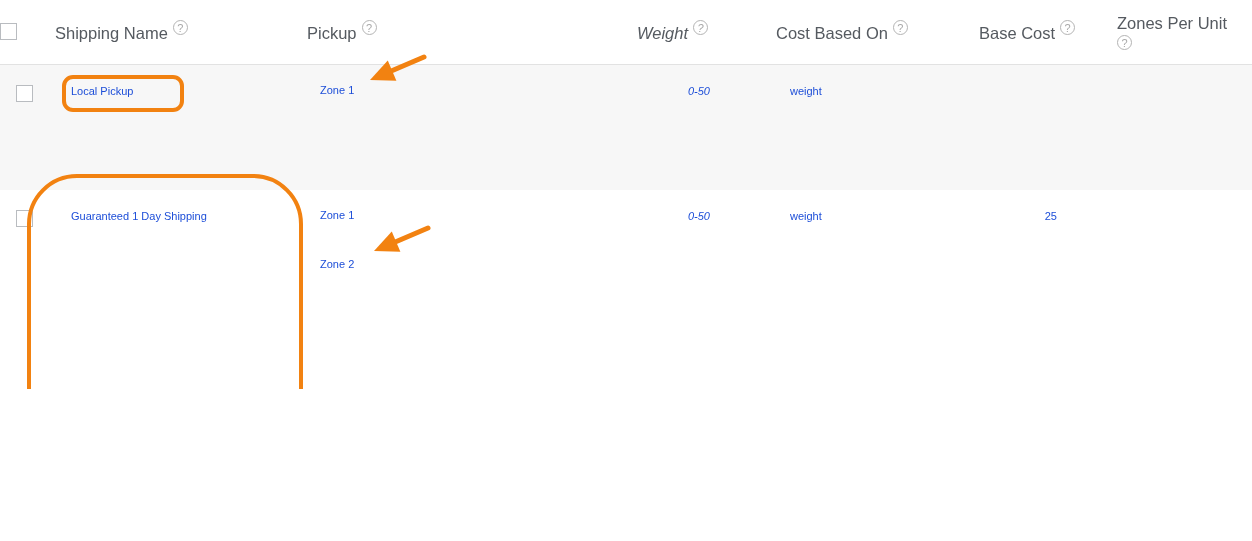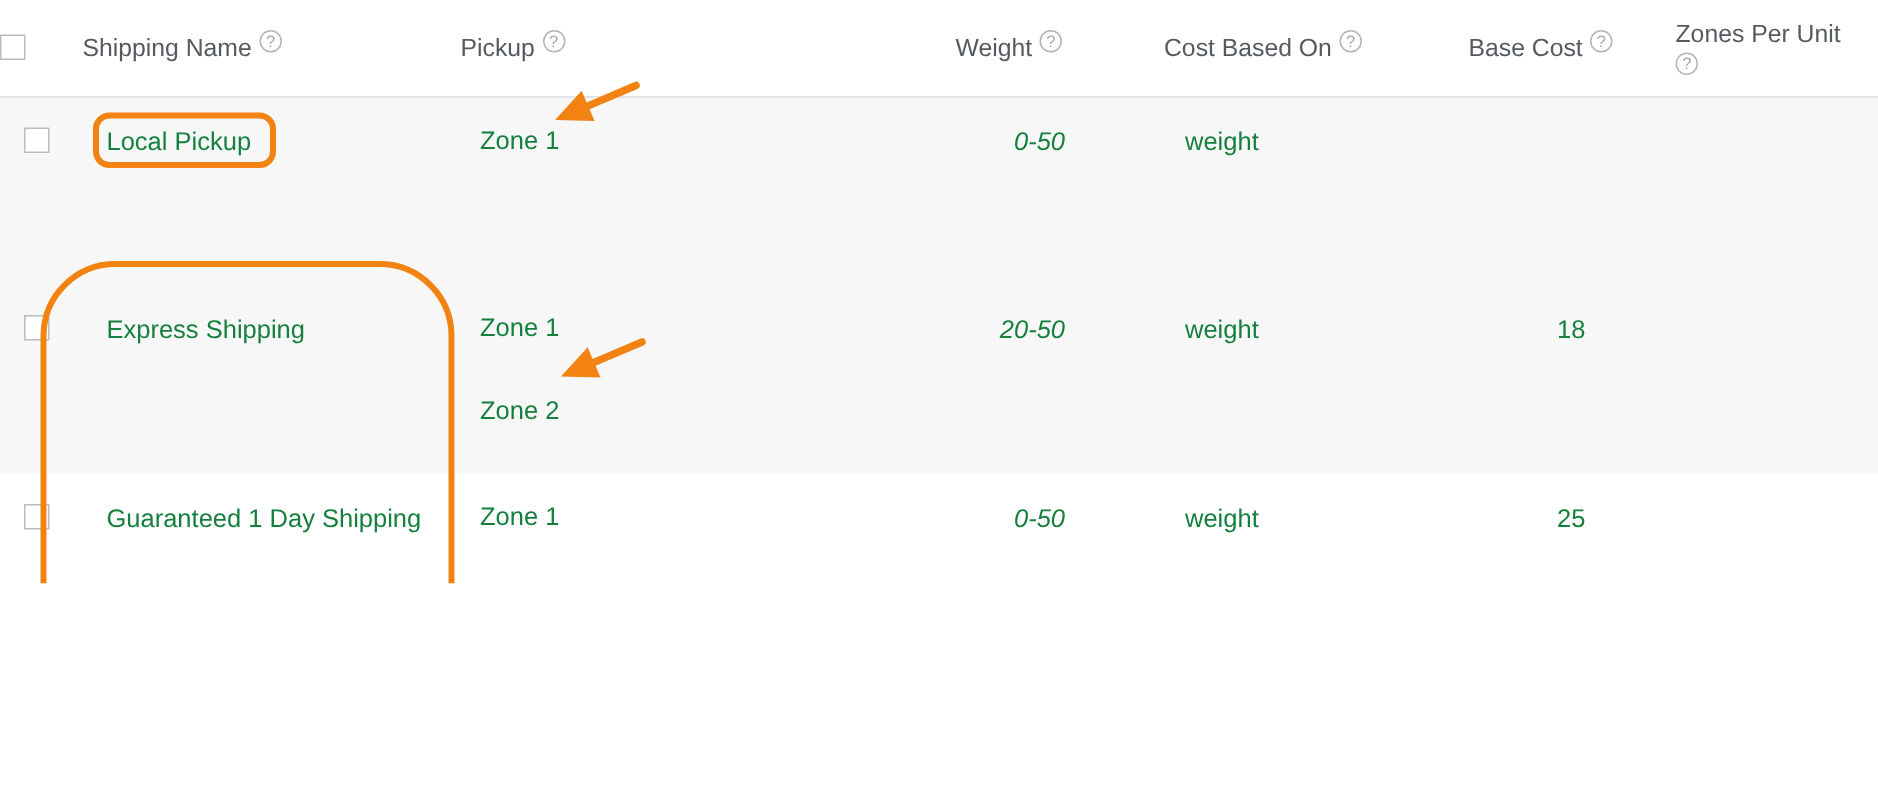--- a/index.html
+++ b/index.html
@@ -54,21 +54,21 @@
   .th-inner {
     display: inline-block;
     line-height: 1.35;
   }
   .th-inner .lbl { white-space: nowrap; }
 
   
   th.h-check  { padding-left: 16px; }
   th.h-name   { padding-left: 16px; }
   th.h-zones  { padding-left: 13px; }
-  th.h-weight { text-align: right; padding-right: 66px; }
+  th.h-weight { text-align: right; padding-right: 66px; font-style: italic; }
   th.h-based  { padding-left: 14px; }
   th.h-base   { text-align: right; padding-right: 60px; }
   th.h-unit   { padding-left: 9px; vertical-align: top; padding-top: 3px; }
 
   th.h-unit .th-inner { white-space: normal; }
 
   
   .help-icon {
     display: inline-block;
     width: 15px;
@@ -91,22 +91,22 @@
     display: block;
     margin-top: 1px;
   }
 
   
   .ship-table tbody td {
     height: 126px;
     box-sizing: border-box;
     vertical-align: top;
     padding-top: 20px;
-    font-size: 17px;
-    color: #15803d;
+    font-size: 11px;
+    color: #1d4ed8;
     font-weight: 400;
     background: transparent;
   }
   tbody tr.row-alt td { background: #f7f7f7; }
   tbody tr.row-plain td { background: #ffffff; }
 
   td.d-check  { padding-left: 16px; padding-top: 22px; }
   td.d-name   { padding-left: 16px; }
   td.d-zones  { padding-left: 13px; }
   td.d-weight { text-align: right; padding-right: 66px; font-style: italic; }
@@ -204,34 +204,20 @@
           </td>
           <td class="d-name">Local Pickup</td>
           <td class="d-zones">
             <div class="zone-line">Zone 1</div>
           </td>
           <td class="d-weight">0-50</td>
           <td class="d-based">weight</td>
           <td class="d-base"></td>
           <td class="d-unit"></td>
         </tr>
-        <tr class="row-alt">
-          <td class="d-check">
-            <span class="cbx"></span>
-          </td>
-          <td class="d-name">Express Shipping</td>
-          <td class="d-zones">
-            <div class="zone-line">Zone 1</div>
-            <div class="zone-line">Zone 2</div>
-          </td>
-          <td class="d-weight">20-50</td>
-          <td class="d-based">weight</td>
-          <td class="d-base">18</td>
-          <td class="d-unit"></td>
-        </tr>
         <tr class="row-plain">
           <td class="d-check">
             <span class="cbx"></span>
           </td>
           <td class="d-name">Guaranteed 1 Day Shipping</td>
           <td class="d-zones">
             <div class="zone-line">Zone 1</div>
             <div class="zone-line">Zone 2</div>
           </td>
           <td class="d-weight">0-50</td>

